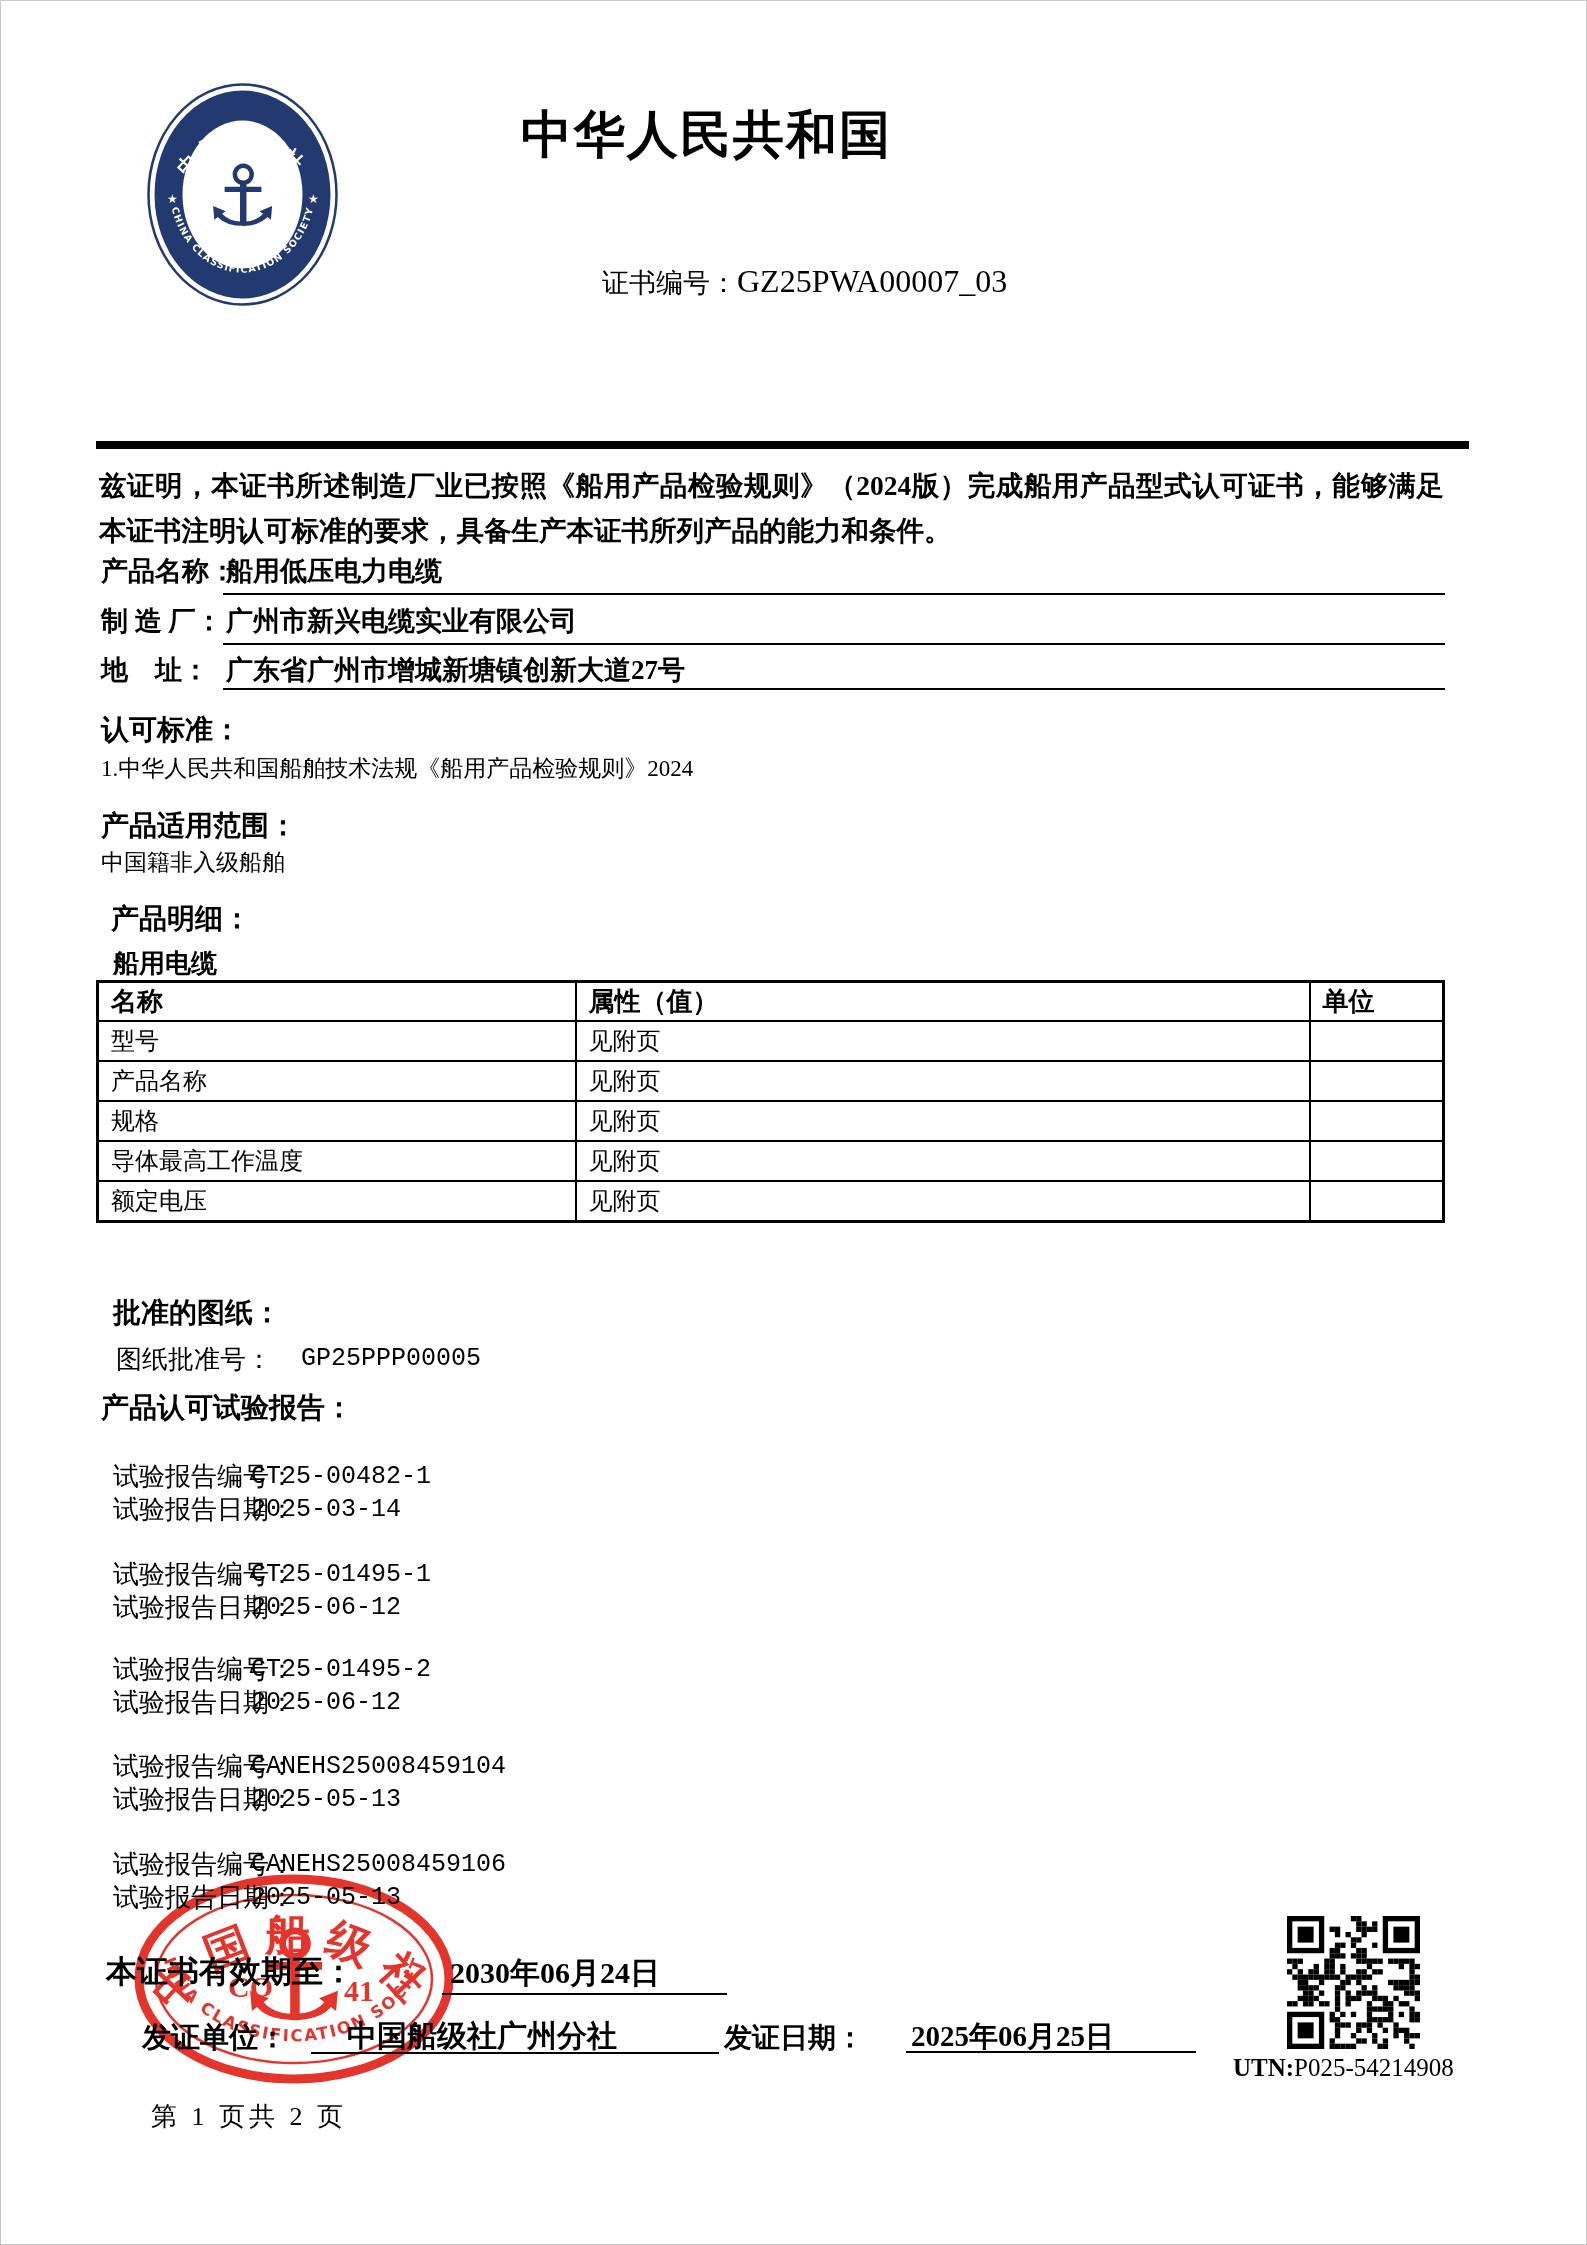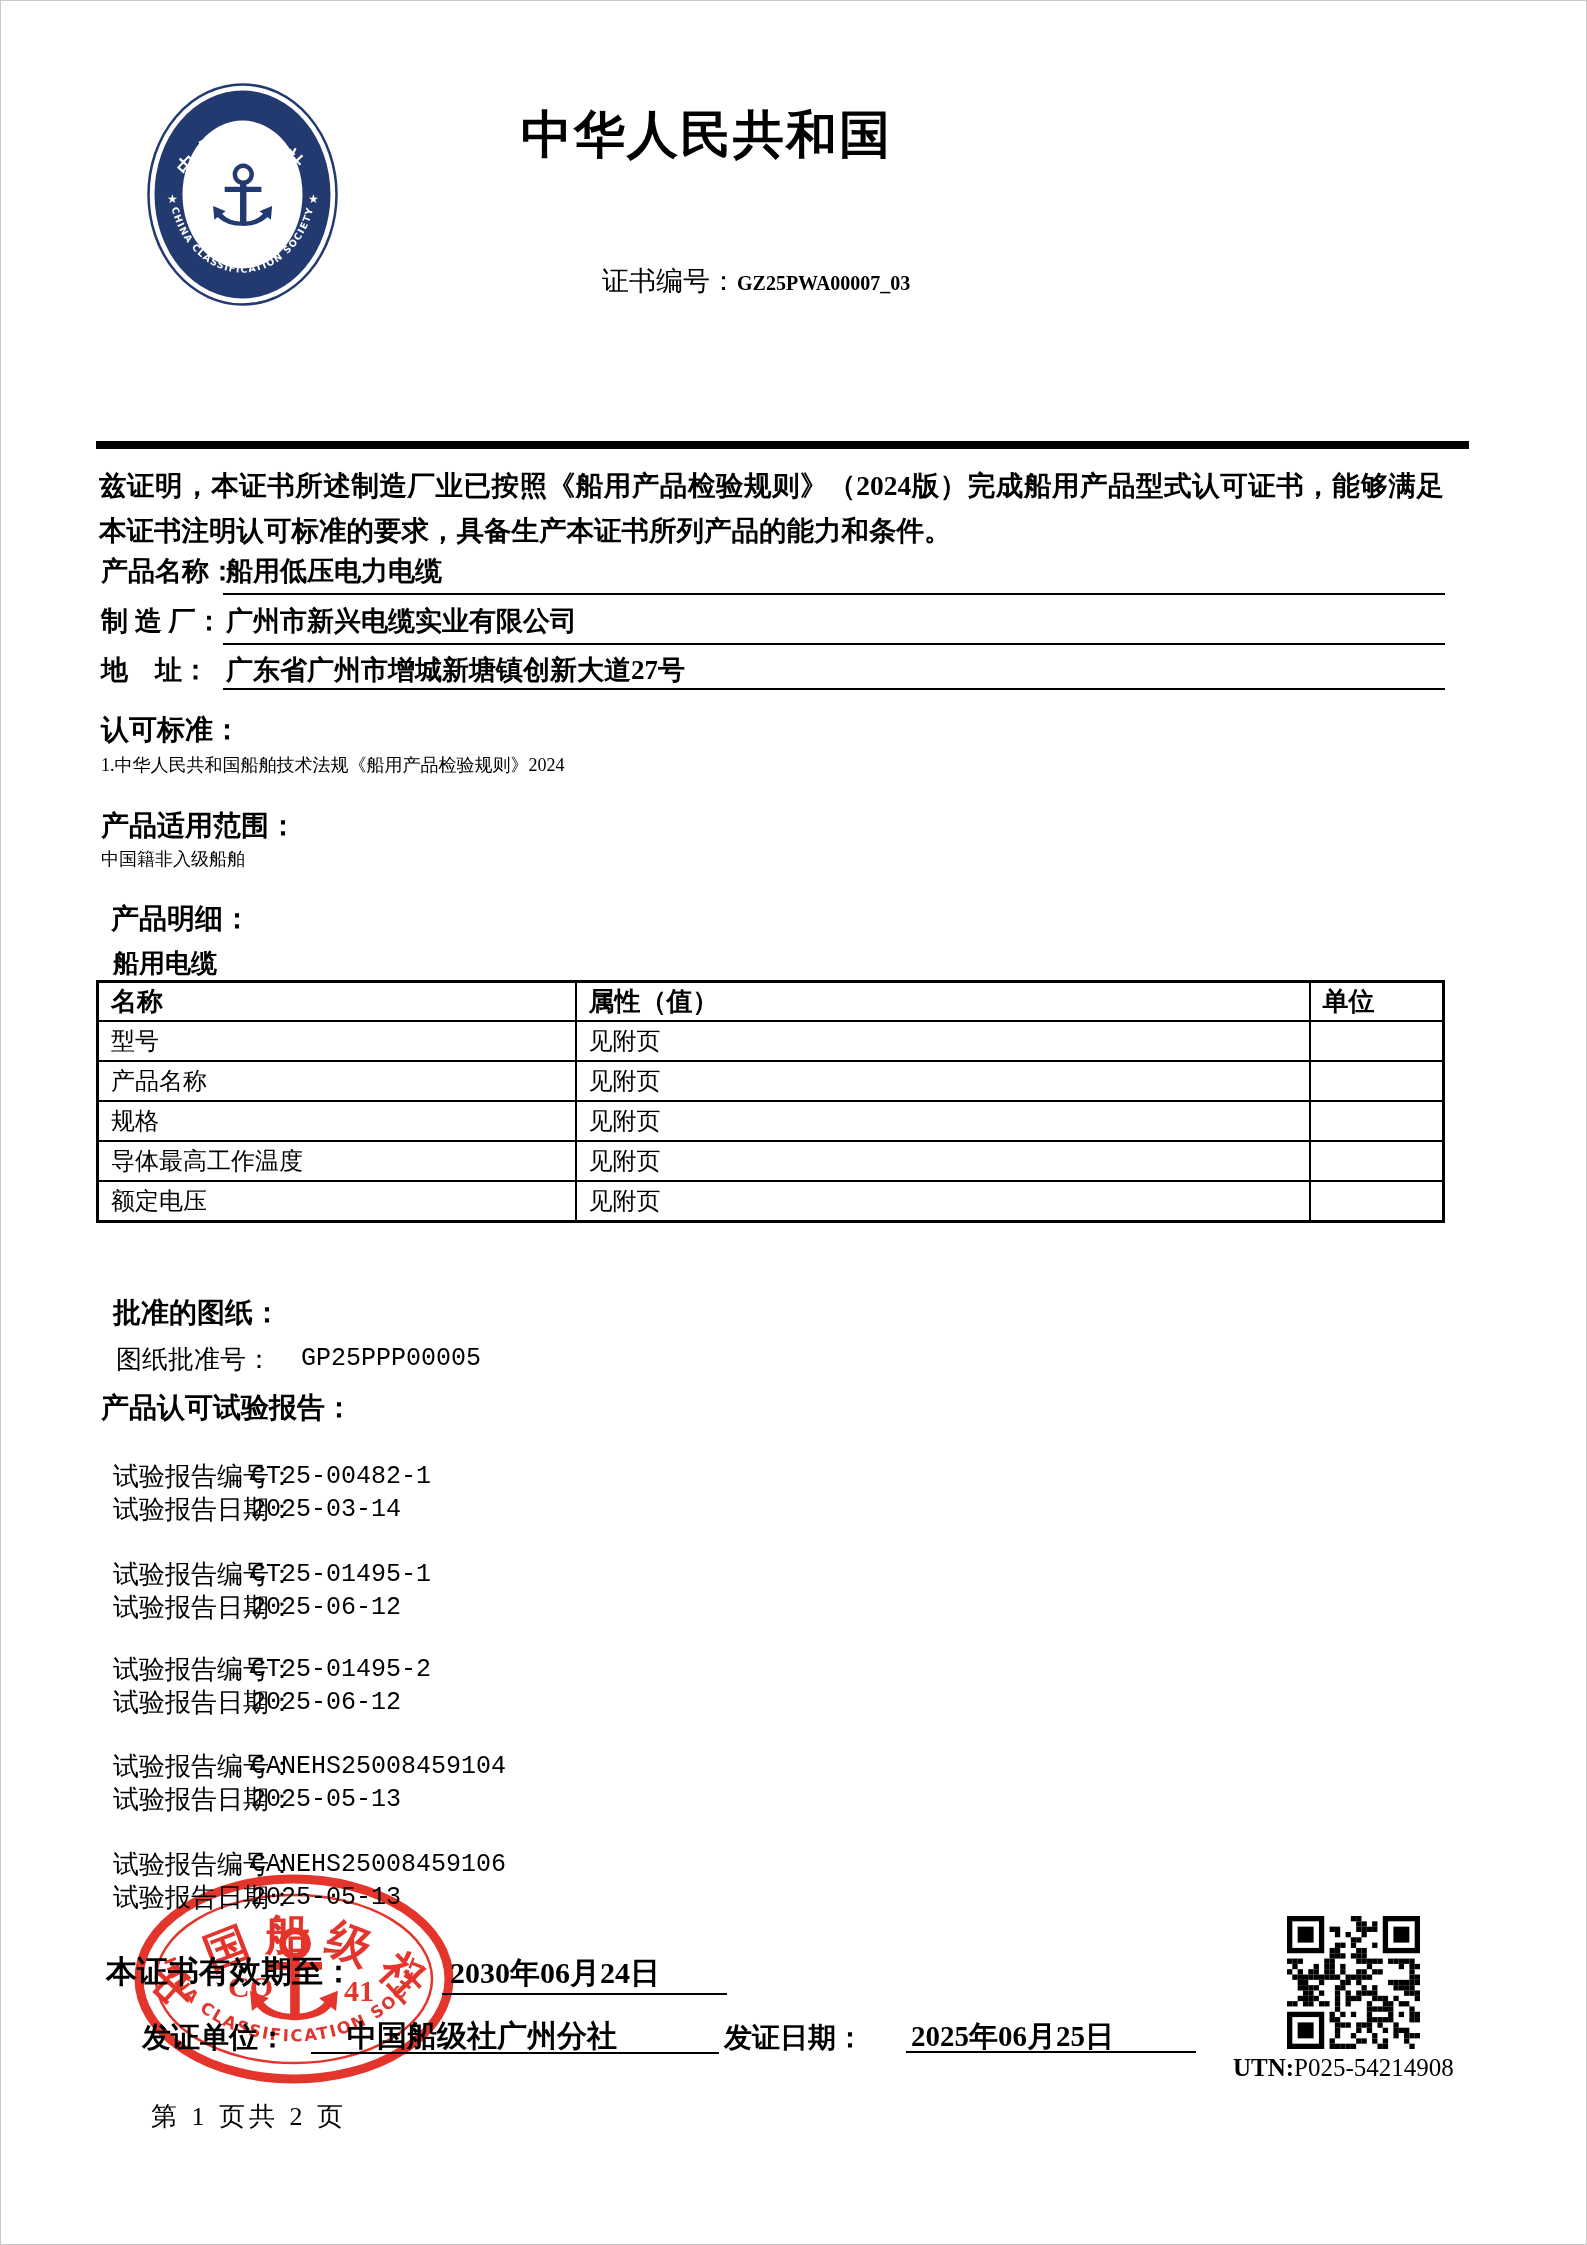--- a/index.html
+++ b/index.html
@@ -5,28 +5,28 @@
   html,body{margin:0;padding:0;background:#9a9a9a;}
   .page{
     position:relative;width:1587px;height:2245px;background:#ffffff;
     margin:0 auto;border:1px solid #c9c9c9;box-sizing:border-box;overflow:hidden;
     font-family:"Liberation Serif","DejaVu Serif",serif;color:#000;
   }
   .abs{position:absolute;}
   .title{font-size:51px;font-weight:bold;letter-spacing:2px;white-space:nowrap;}
   .subtitle{font-size:45px;font-weight:bold;letter-spacing:1px;white-space:nowrap;}
   .certline{font-size:27px;white-space:nowrap;}
-  .certline .num{font-weight:bold;font-size:20px;}
+  .certline .num{font-weight:normal;font-size:32px;}
   .rule{background:#000;height:8px;}
   .statement{font-size:27.5px;font-weight:bold;line-height:45px;text-align:justify;}
   .fieldlabel{font-size:27px;font-weight:bold;white-space:nowrap;}
   .fieldvalue{font-size:27px;font-weight:bold;white-space:nowrap;}
   .underline{background:#000;height:2px;}
   .h1{font-size:28px;font-weight:bold;white-space:nowrap;}
-  .body-reg{font-size:18px;white-space:nowrap;}
+  .body-reg{font-size:23px;white-space:nowrap;}
   .sub-b{font-size:26px;font-weight:bold;white-space:nowrap;}
   table.props{border-collapse:collapse;table-layout:fixed;width:1346px;border:3px solid #000;}
   table.props th,table.props td{border:2px solid #000;padding:0 0 0 12px;text-align:left;vertical-align:middle;overflow:hidden;white-space:nowrap;}
   table.props th{height:37px;font-size:26px;font-weight:bold;}
   table.props td{height:38px;font-size:24px;font-weight:normal;}
   .rep-label{font-size:26px;white-space:nowrap;}
   .rep-value{font-family:"Liberation Mono","DejaVu Sans Mono",monospace;font-size:25px;white-space:nowrap;}
   .big-b{font-weight:bold;white-space:nowrap;}
   .stamp-wrap{mix-blend-mode:multiply;opacity:.93;pointer-events:none;}
   .anchor-font{font-family:"DejaVu Sans",sans-serif;}

